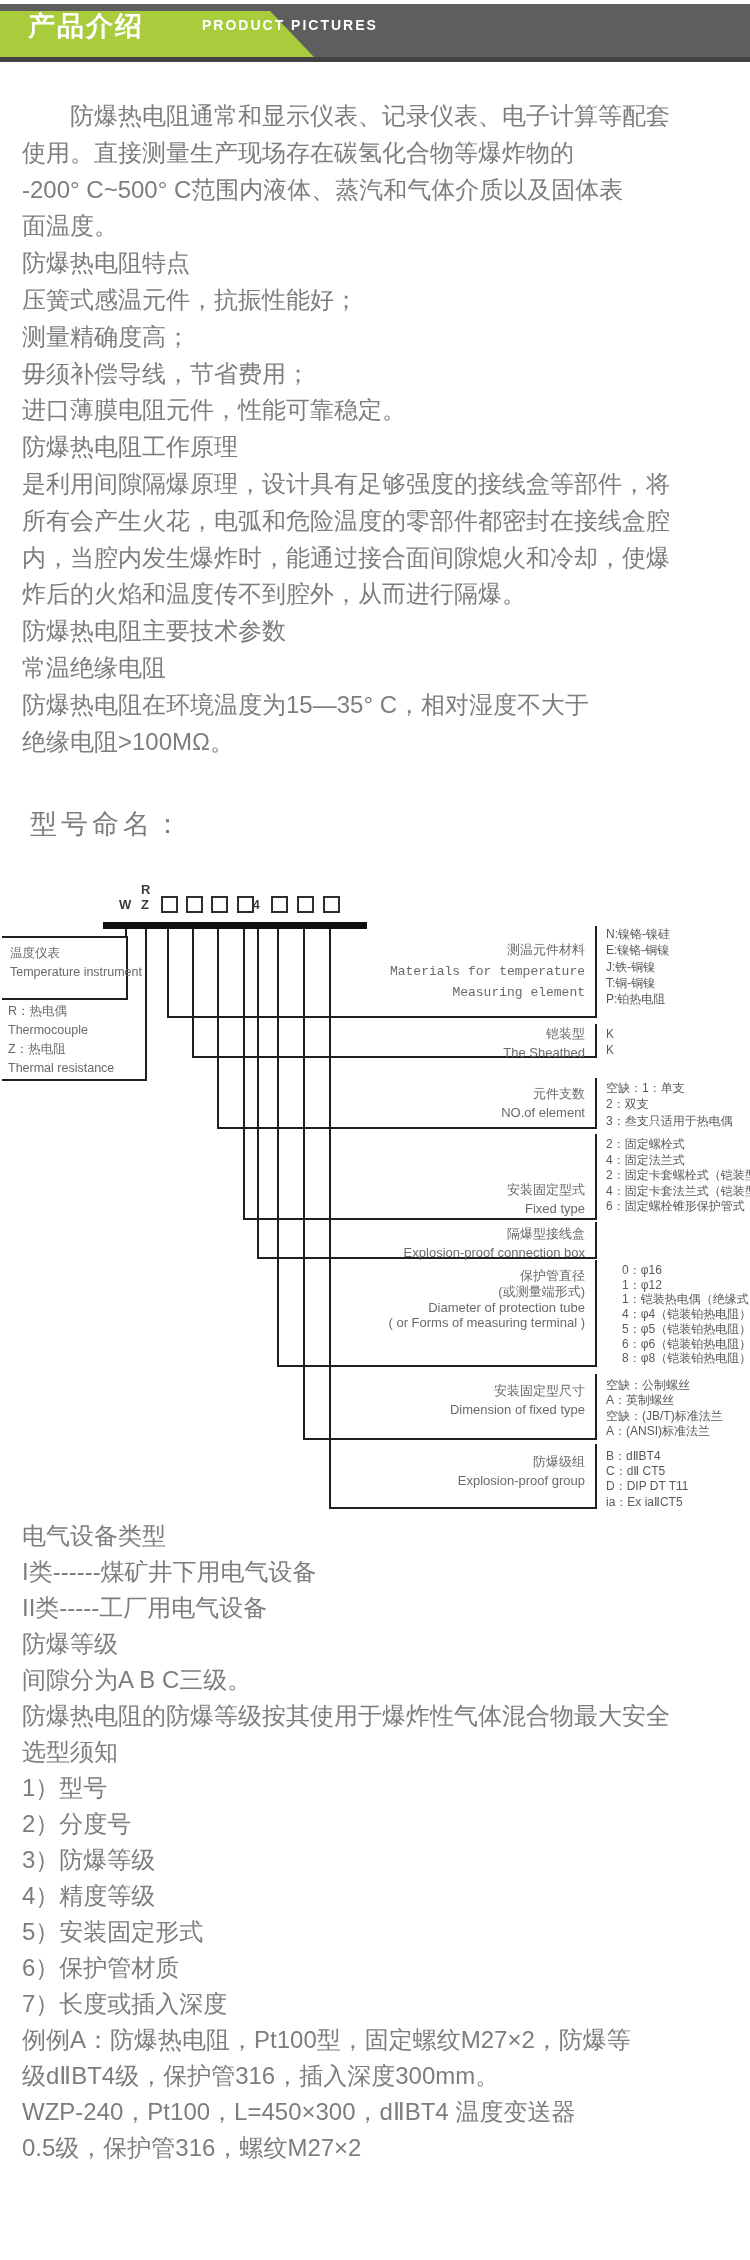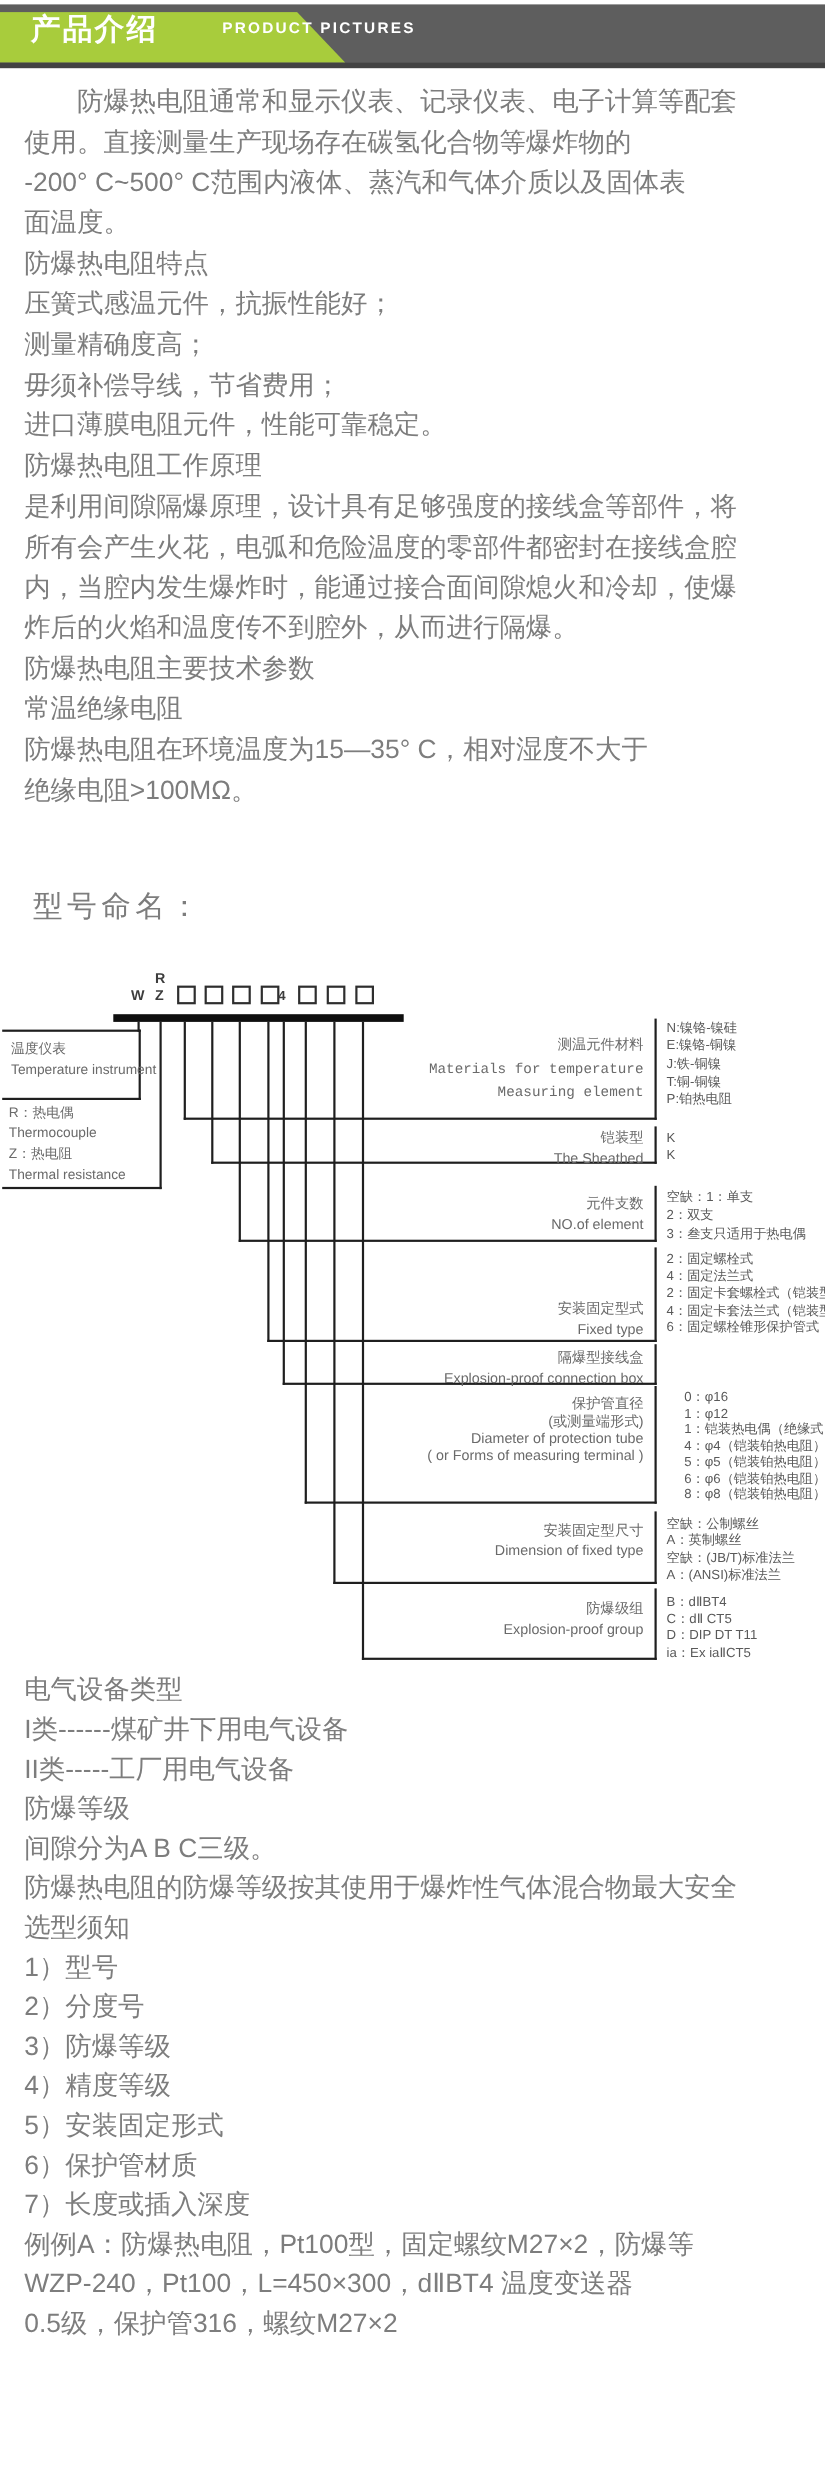--- a/index.html
+++ b/index.html
@@ -12,21 +12,21 @@
   .band{position:absolute;left:0;top:4px;width:750px;height:56px;background:#5e5e5e;}
   .band-strip{position:absolute;left:0;top:57px;width:750px;height:5px;background:#434343;}
   .green-ribbon{
     position:absolute;left:0;top:11px;width:314px;height:46px;background:#a8cc3c;
     clip-path:polygon(0 0,86% 0,100% 100%,0 100%);
   }
   .t-cn{position:absolute;left:28px;top:8px;font-size:27px;font-weight:bold;color:#ffffff;letter-spacing:2px;white-space:nowrap;}
   .t-en{position:absolute;left:167px;top:17px;font-size:14px;font-weight:600;color:#ffffff;letter-spacing:2px;white-space:nowrap;padding-left:35px;}
   
   .textblock{position:absolute;left:22px;width:720px;color:#7d7d7d;}
-  .intro{top:76px;font-size:24px;}
+  .intro{top:100px;font-size:24px;}
   .intro .tline{height:36.8px;white-space:nowrap;}
   .bottom{top:1520px;font-size:24px;}
   .bottom .tline{height:36px;white-space:nowrap;}
   .naming-heading{
     position:absolute;left:30px;top:806px;margin:0;font-size:27px;font-weight:normal;
     color:#7d7d7d;letter-spacing:4px;white-space:nowrap;
   }
   
   .sym{position:absolute;color:#3d3d3d;font-size:13px;font-weight:600;white-space:nowrap;}
   .mbox{position:absolute;top:896px;width:13px;height:13px;border:2px solid #2e2e2e;background:#fff;}
@@ -258,17 +258,18 @@
       <div class="tline">防爆热电阻的防爆等级按其使用于爆炸性气体混合物最大安全</div>
       <div class="tline">选型须知</div>
       <div class="tline">1）型号</div>
       <div class="tline">2）分度号</div>
       <div class="tline">3）防爆等级</div>
       <div class="tline">4）精度等级</div>
       <div class="tline">5）安装固定形式</div>
       <div class="tline">6）保护管材质</div>
       <div class="tline">7）长度或插入深度</div>
       <div class="tline">例例A：防爆热电阻，Pt100型，固定螺纹M27×2，防爆等</div>
+      <div class="tline">级dⅡBT4级，保护管316，插入深度300mm。</div>
       <div class="tline">WZP-240，Pt100，L=450×300，dⅡBT4 温度变送器</div>
       <div class="tline">0.5级，保护管316，螺纹M27×2</div>
     </div>
 
 </div>
 
 </body></html>

